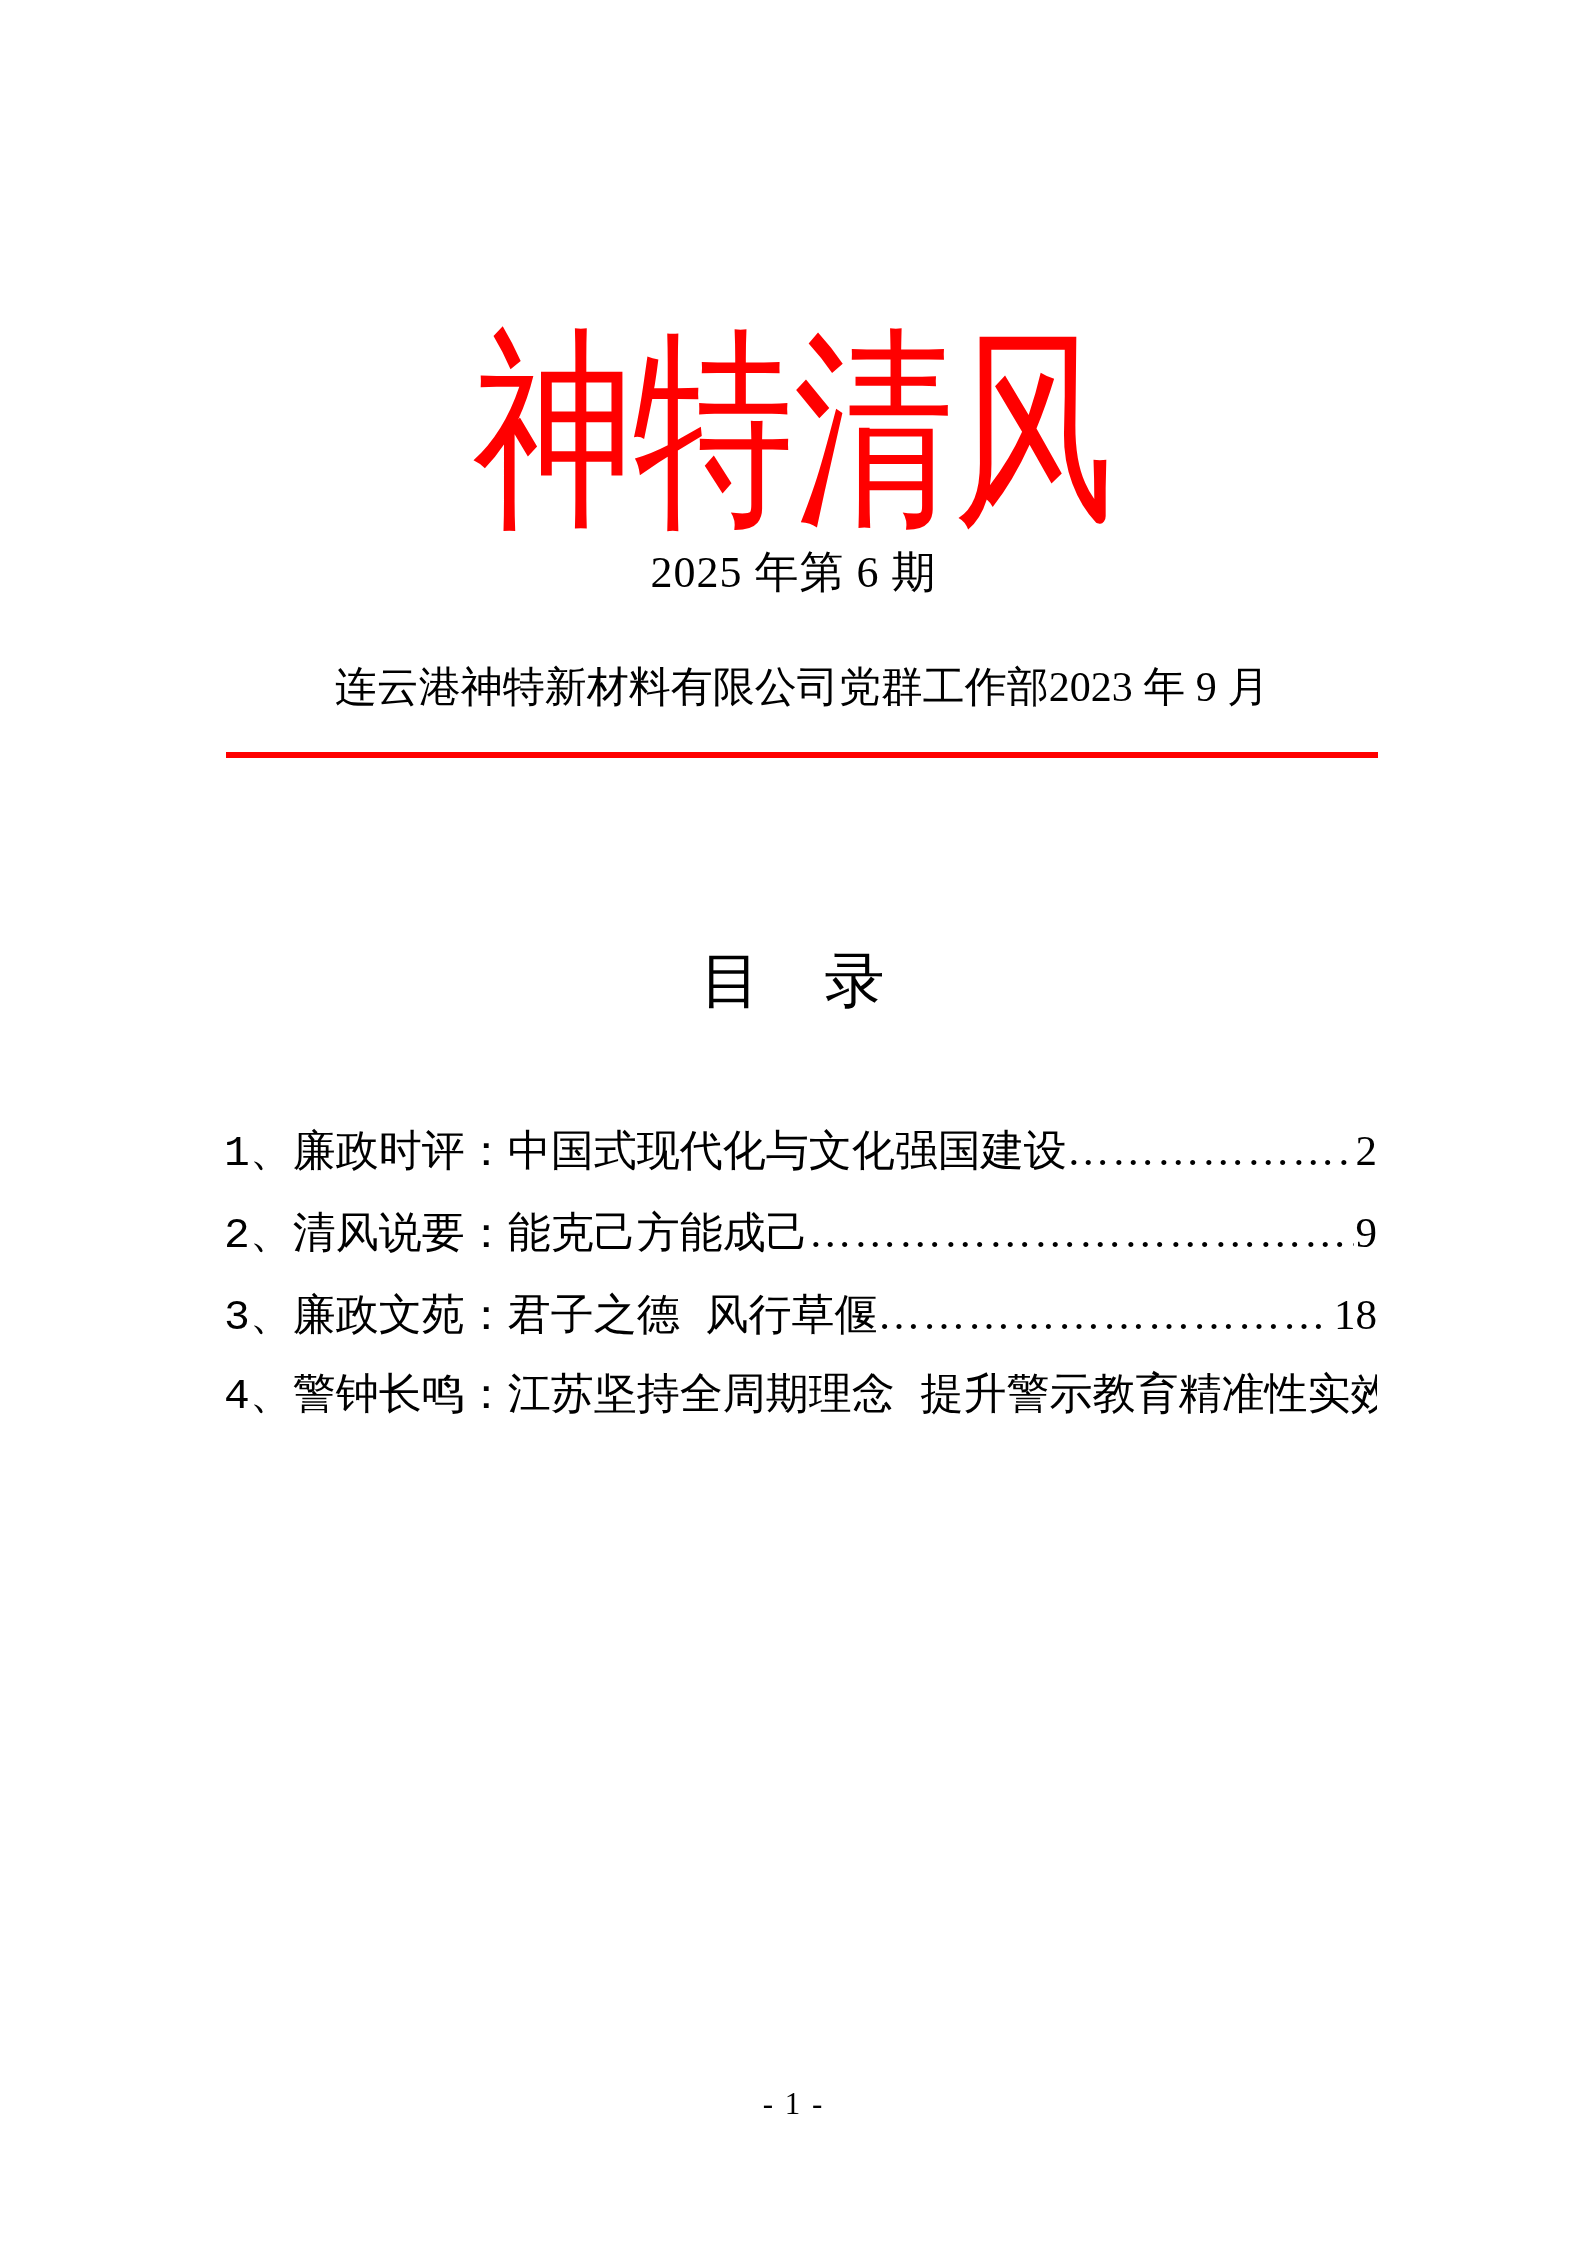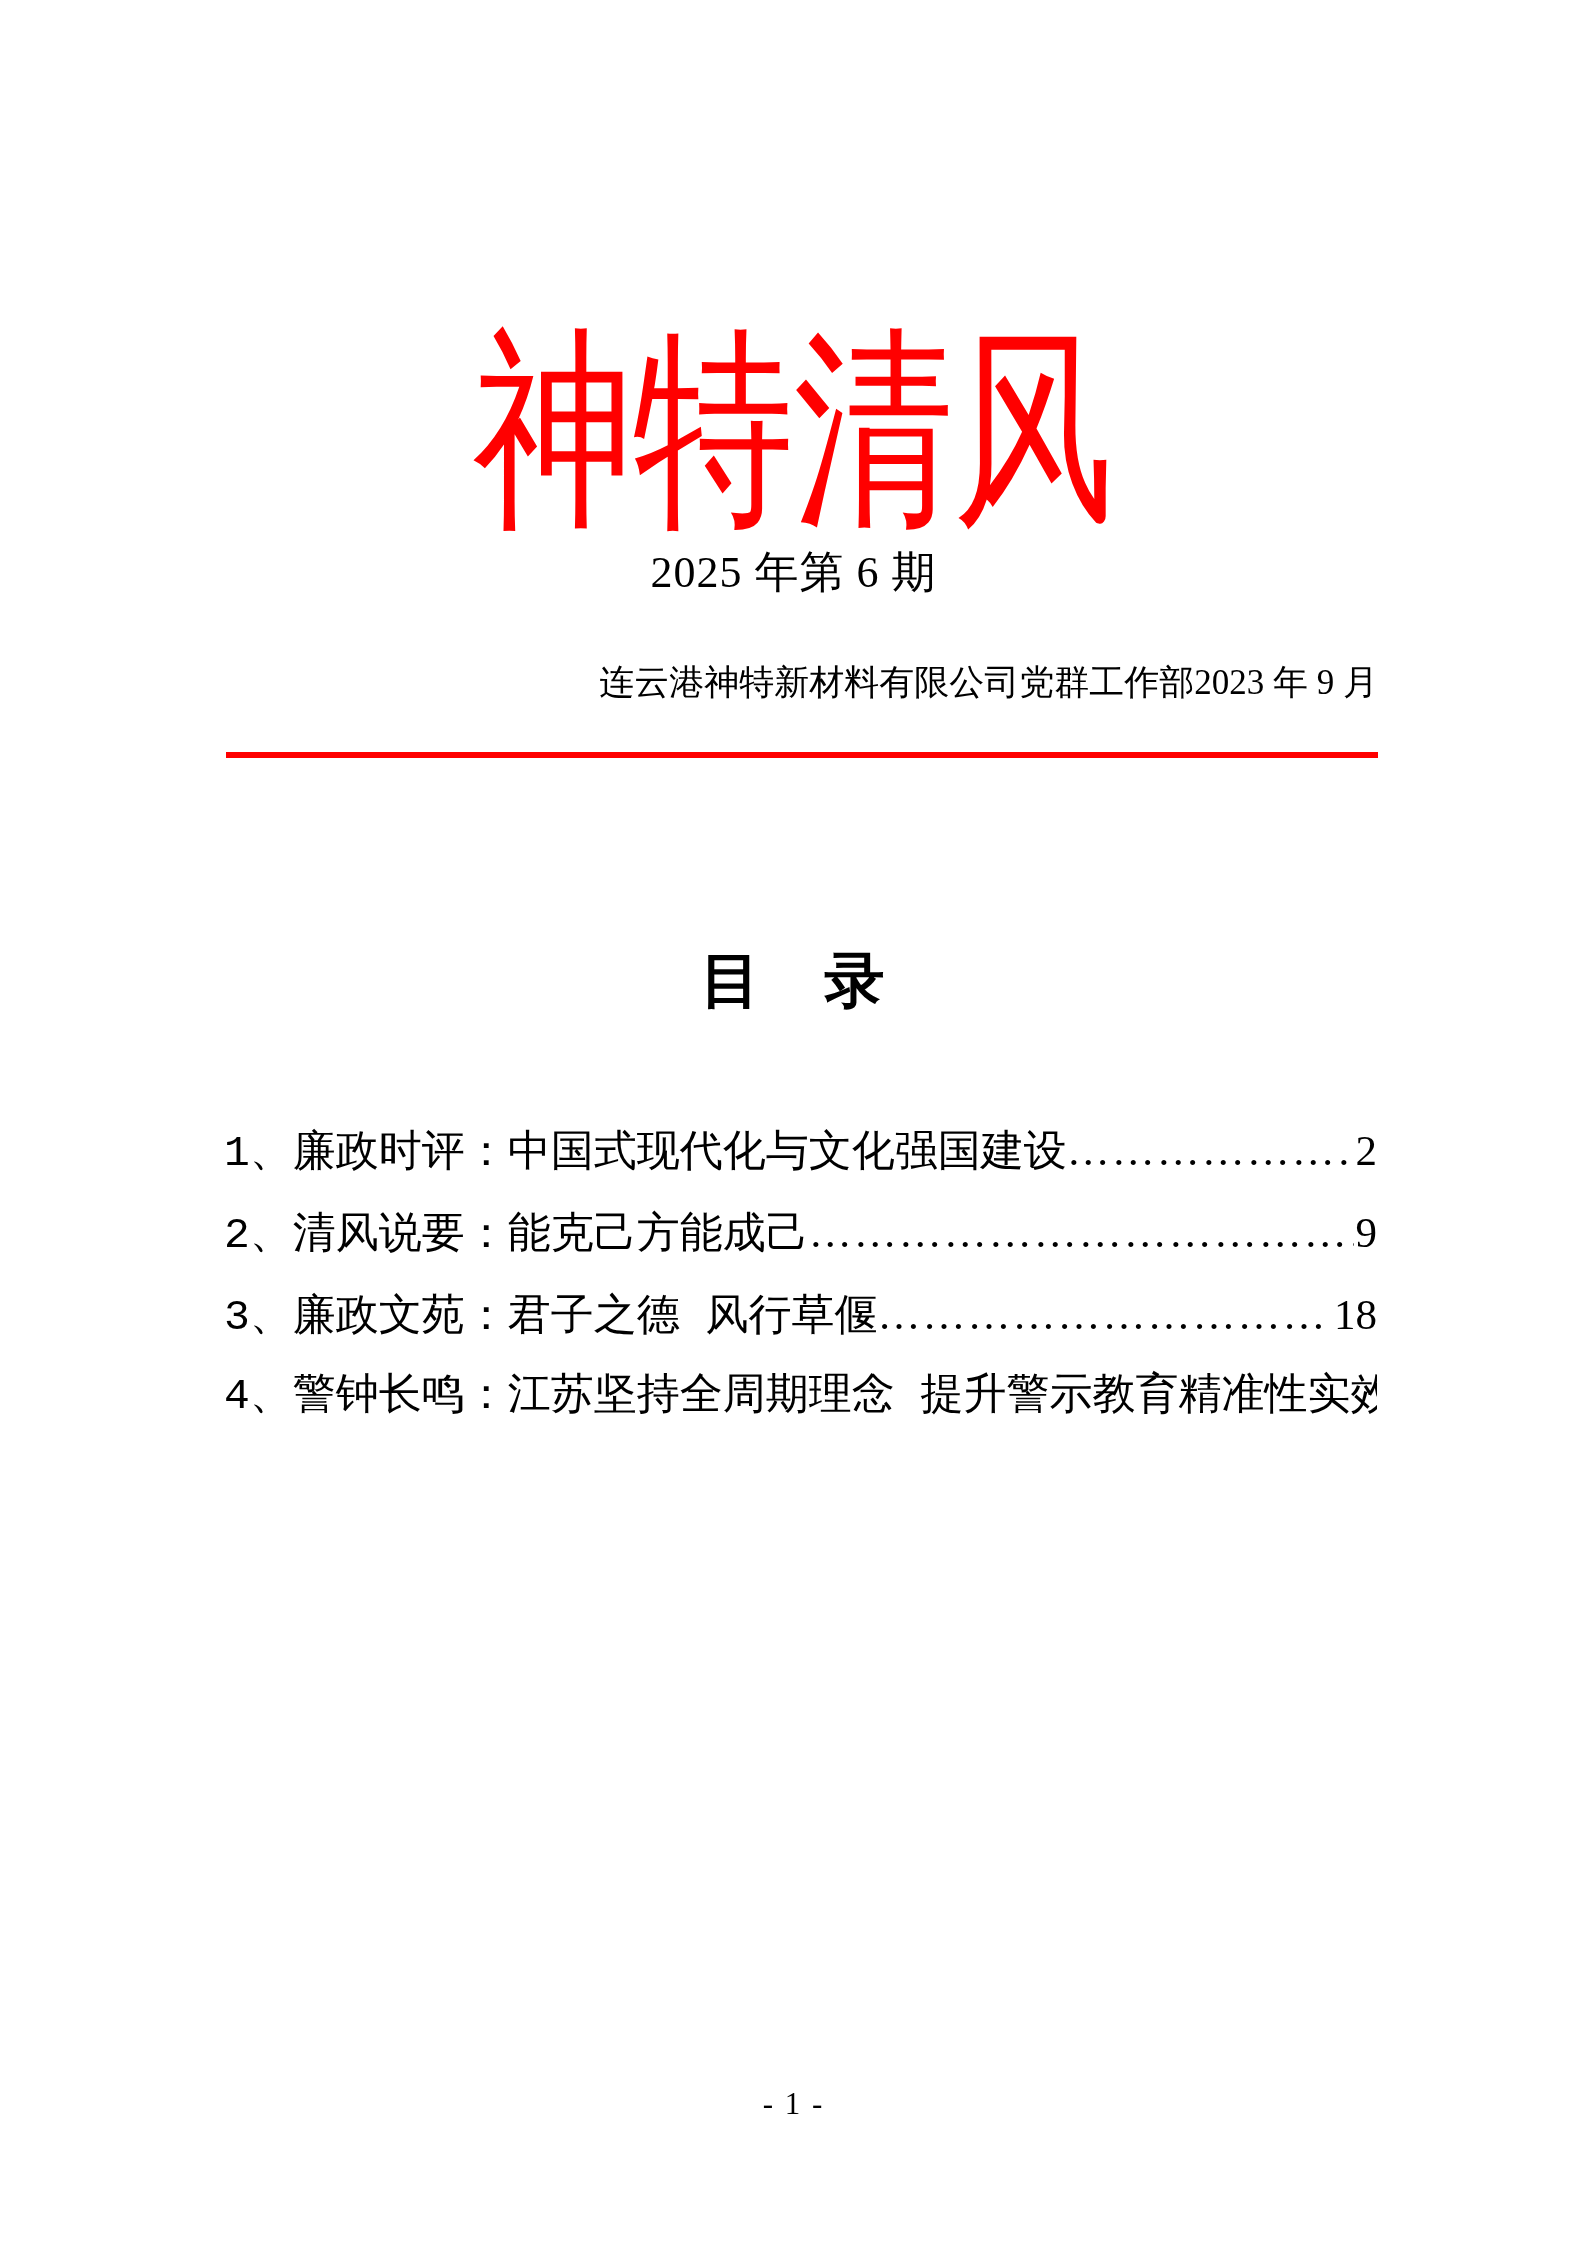--- a/index.html
+++ b/index.html
@@ -40,43 +40,43 @@
     font-size: 44px;
     line-height: 1;
     letter-spacing: 1px;
   }
   .info-row {
     position: absolute;
     top: 662px;
     left: 226px;
     width: 1152px;
     display: flex;
-    justify-content: flex-end;
+    justify-content: center;
     align-items: baseline;
-    font-size: 35px;
+    font-size: 42px;
     line-height: 1.2;
     white-space: nowrap;
   }
   .red-divider {
     position: absolute;
     top: 752px;
     left: 226px;
     width: 1152px;
     height: 6px;
     background: #ff0000;
   }
   .toc-heading {
     position: absolute;
     top: 950px;
     left: 0;
     right: 0;
     text-align: center;
     font-size: 60px;
     line-height: 1.05;
-    font-weight: bold;
+    font-weight: normal;
     letter-spacing: 2px;
     white-space: nowrap;
   }
   .toc {
     position: absolute;
     top: 1110px;
     left: 224px;
     width: 1153px;
     font-size: 43px;
   }

